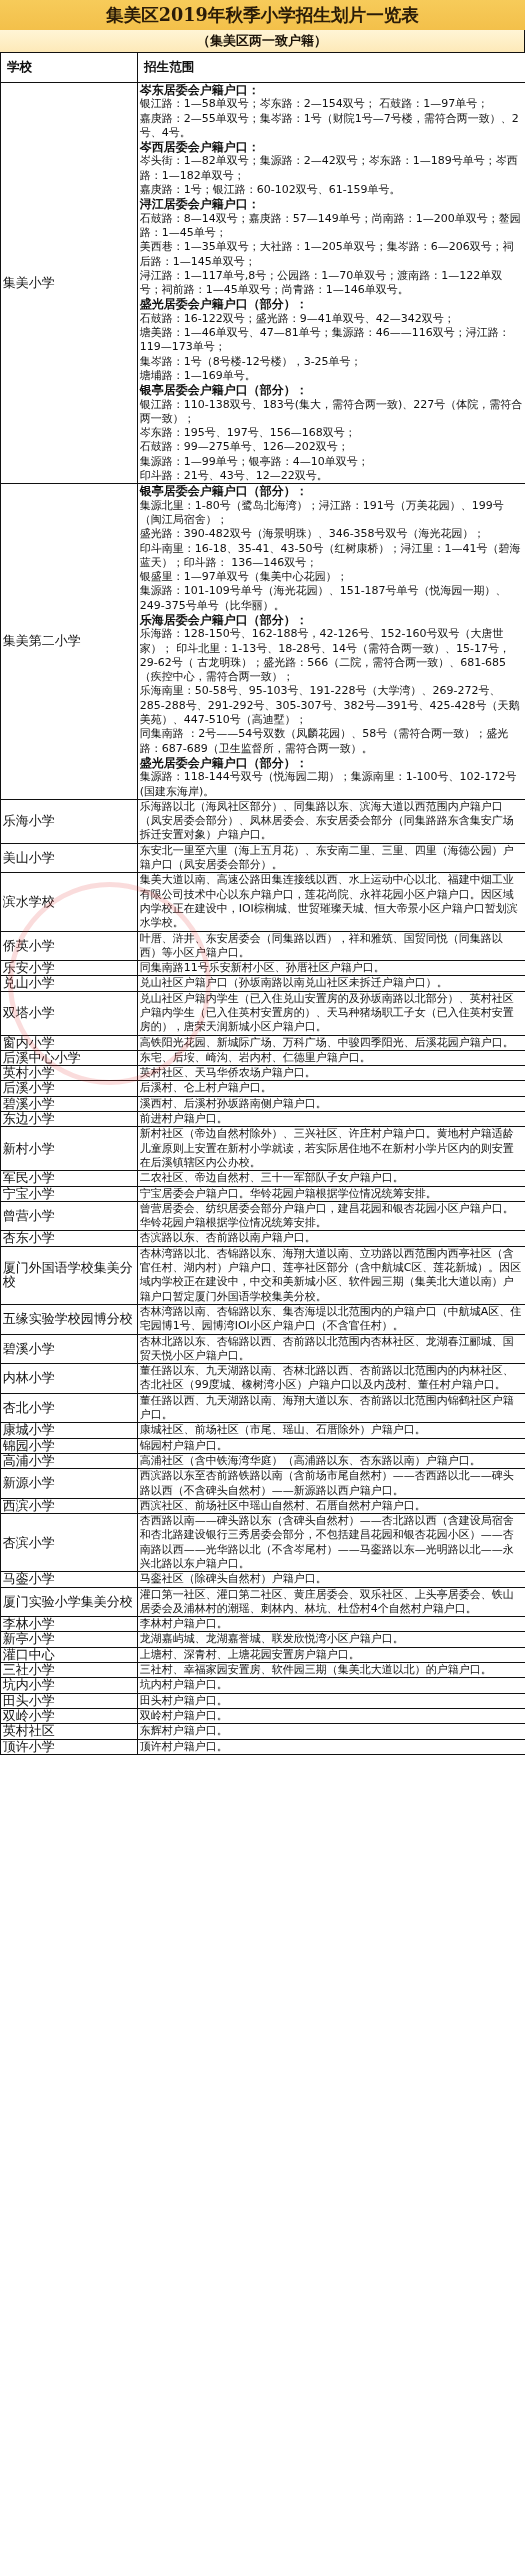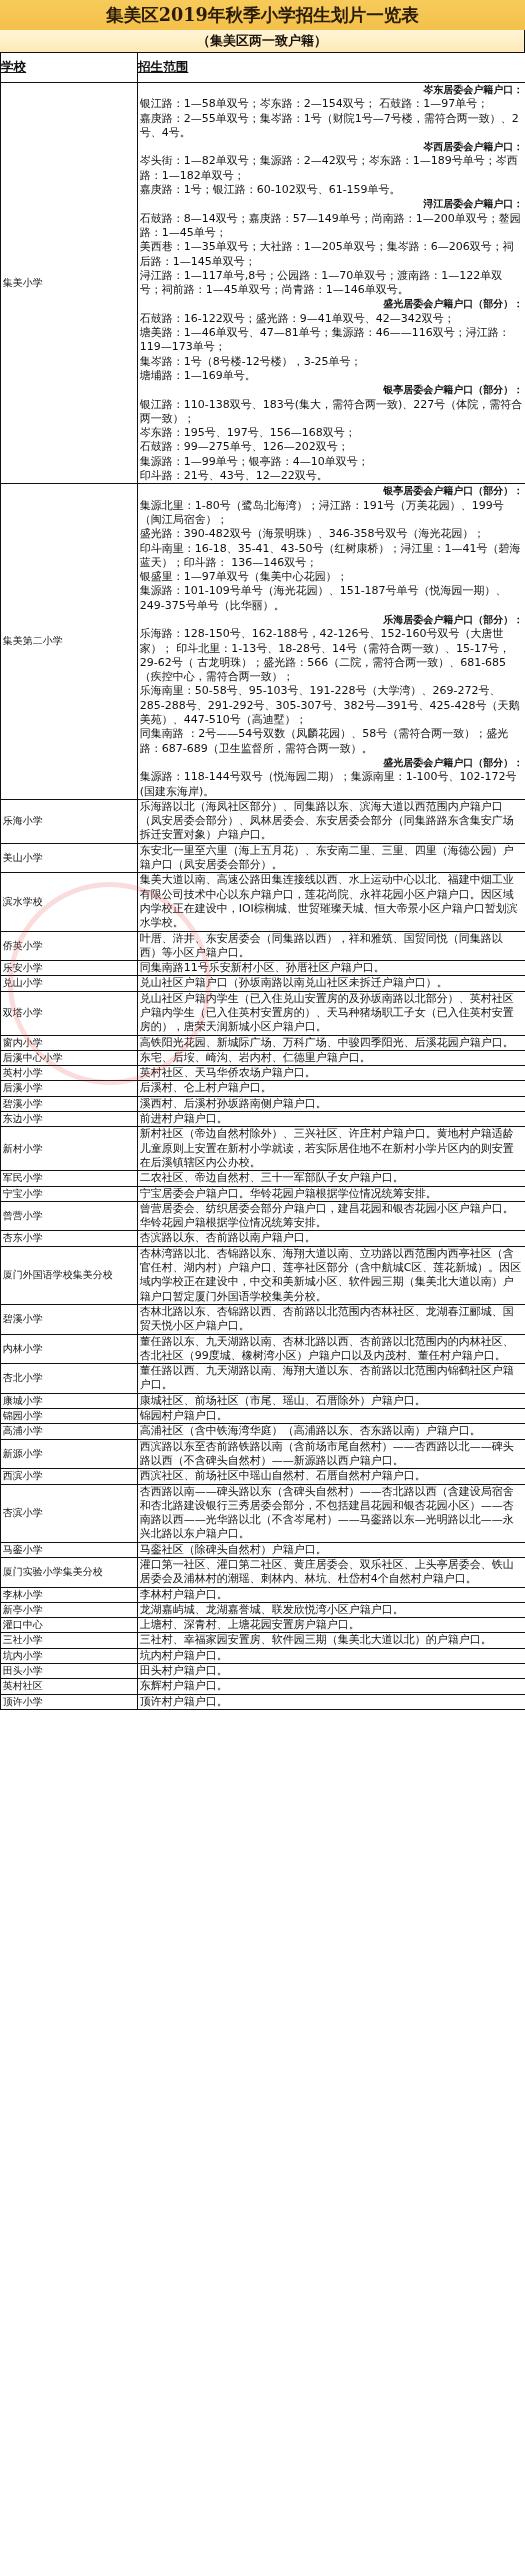--- a/index.html
+++ b/index.html
@@ -37,28 +37,27 @@
   table.roster td, table.roster th {
     border: 1.3px solid #111;
     vertical-align: middle;
     padding: 0 1.7px;
     text-align: left;
   }
   table.roster th {
     font-weight: bold;
     font-size: 12.6px;
     height: 29px;
-    padding-left: 0;
-    text-decoration: underline;
+    padding-left: 6px;
   }
   col.c-school { width: 137px; }
   col.c-range { width: 388px; }
-  td.school { font-size: 10px; padding-left: 2.5px; }
+  td.school { font-size: 13px; padding-left: 2.5px; }
   td.range { padding: 1.7px 2.5px; }
-  .section-title { font-weight: bold; font-size: 10px; text-align: right; }
+  .section-title { font-weight: bold; font-size: 12px; }
   .line { display: block; }
   .watermark {
     position: absolute;
     pointer-events: none;
     border: 5px solid rgba(230, 60, 60, 0.18);
     border-radius: 50%;
   }
 </style>
 </head>
 <body>
@@ -230,20 +229,26 @@
             <span class="line">杏滨路以东、杏前路以南户籍户口。</span>
           </td>
         </tr>
         <tr>
           <td class="school">厦门外国语学校集美分校</td>
           <td class="range">
             <span class="line">杏林湾路以北、杏锦路以东、海翔大道以南、立功路以西范围内西亭社区（含官任村、湖内村）户籍户口、莲亭社区部分（含中航城C区、莲花新城）。因区域内学校正在建设中，中交和美新城小区、软件园三期（集美北大道以南）户籍户口暂定厦门外国语学校集美分校。</span>
           </td>
         </tr>
         <tr>
+          <td class="school">五缘实验学校园博分校</td>
+          <td class="range">
+            <span class="line">杏林湾路以南、杏锦路以东、集杏海堤以北范围内的户籍户口（中航城A区、住宅园博1号、园博湾IOI小区户籍户口（不含官任村）。</span>
+          </td>
+        </tr>
+        <tr>
           <td class="school">碧溪小学</td>
           <td class="range">
             <span class="line">杏林北路以东、杏锦路以西、杏前路以北范围内杏林社区、龙湖春江郦城、国贸天悦小区户籍户口。</span>
           </td>
         </tr>
         <tr>
           <td class="school">内林小学</td>
           <td class="range">
             <span class="line">董任路以东、九天湖路以南、杏林北路以西、杏前路以北范围内的内林社区、杏北社区（99度城、橡树湾小区）户籍户口以及内茂村、董任村户籍户口。</span>
           </td>
@@ -329,20 +334,26 @@
         <tr>
           <td class="school">坑内小学</td>
           <td class="range">
             <span class="line">坑内村户籍户口。</span>
           </td>
         </tr>
         <tr>
           <td class="school">田头小学</td>
           <td class="range">
             <span class="line">田头村户籍户口。</span>
+          </td>
+        </tr>
+        <tr>
+          <td class="school">双岭小学</td>
+          <td class="range">
+            <span class="line">双岭村户籍户口。</span>
           </td>
         </tr>
         <tr>
           <td class="school">英村社区</td>
           <td class="range">
             <span class="line">东辉村户籍户口。</span>
           </td>
         </tr>
         <tr>
           <td class="school">顶许小学</td>

